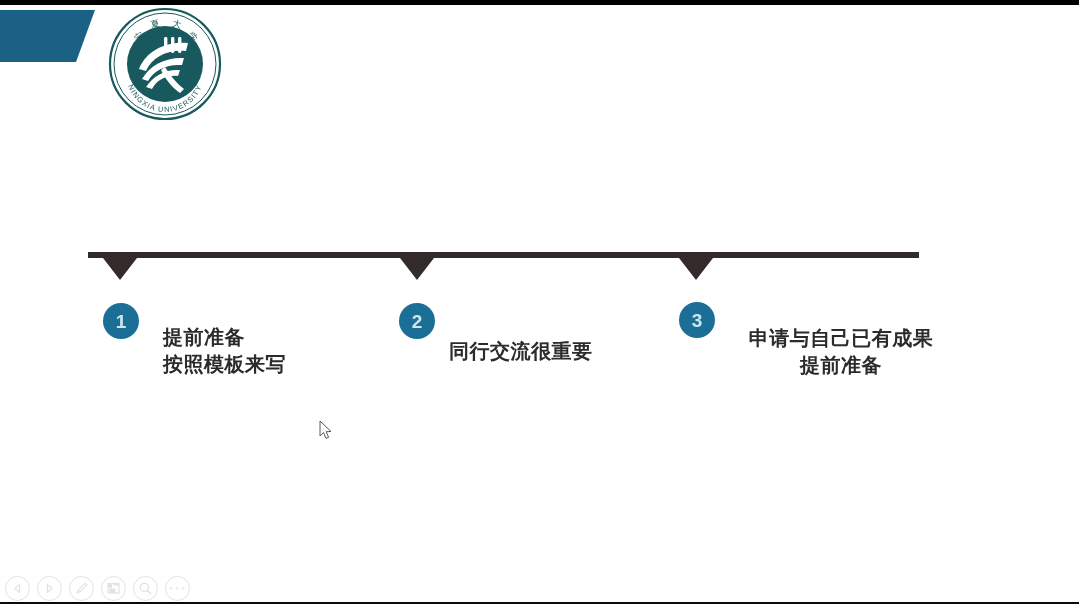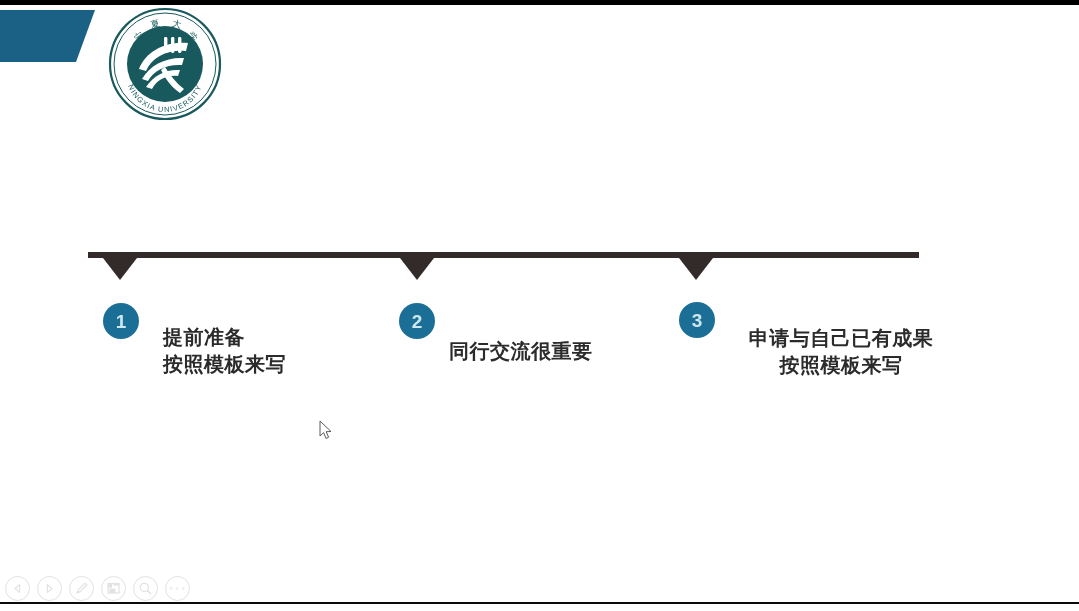--- a/index.html
+++ b/index.html
@@ -177,21 +177,21 @@
 
   <div class="badge" style="left:103px; top:303px;">1</div>
   <div class="caption" style="left:163px; top:324px; width:230px;">提前准备
 按照模板来写</div>
 
   <div class="badge" style="left:399px; top:303px;">2</div>
   <div class="caption" style="left:449px; top:338px; width:250px;">同行交流很重要</div>
 
   <div class="badge" style="left:679px; top:302px;">3</div>
   <div class="caption center" style="left:711px; top:325px; width:260px;">申请与自己已有成果
-按照模板来写</div>
+提前准备</div>
 
   <div class="cursor">
     <svg viewBox="0 0 14 21" xmlns="http://www.w3.org/2000/svg">
       <path d="M1 1 L1 16 L4.6 12.6 L7 18.4 L9.6 17.3 L7.2 11.7 L12 11.5 Z" fill="#fdfdfd" stroke="#5a5a5a" stroke-width="1"></path>
     </svg>
   </div>
 
   <div class="toolbar">
 
     <div class="tool">

